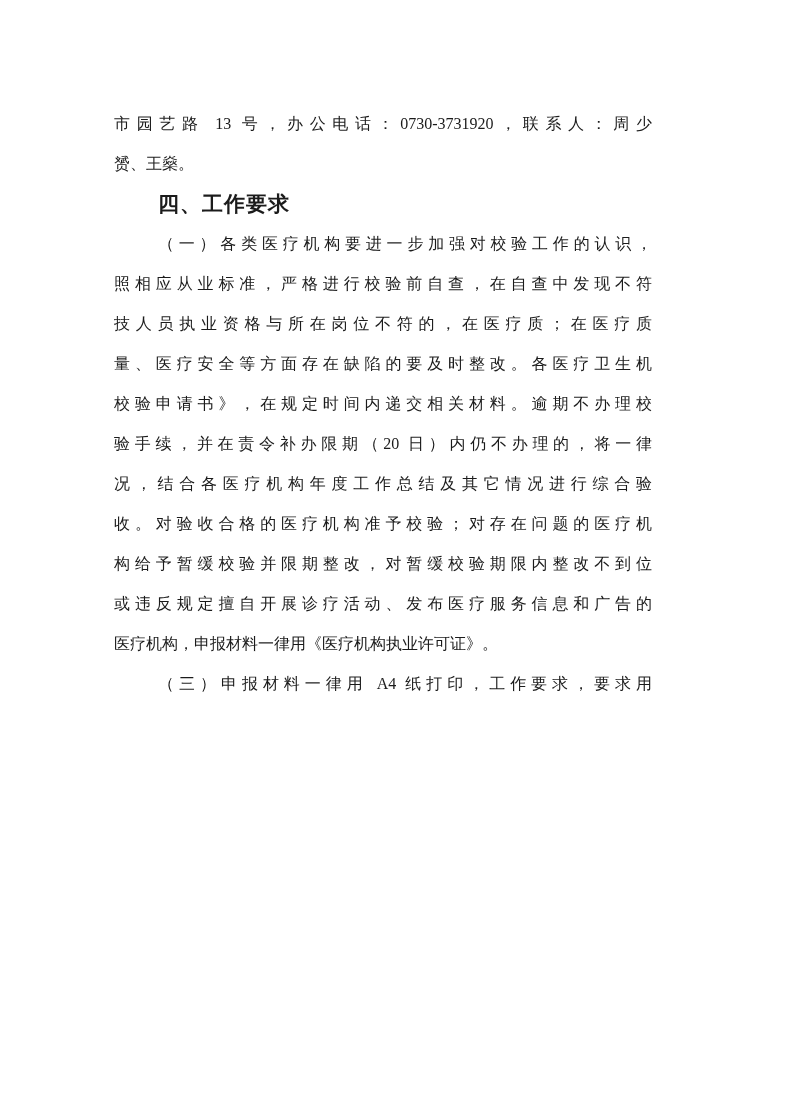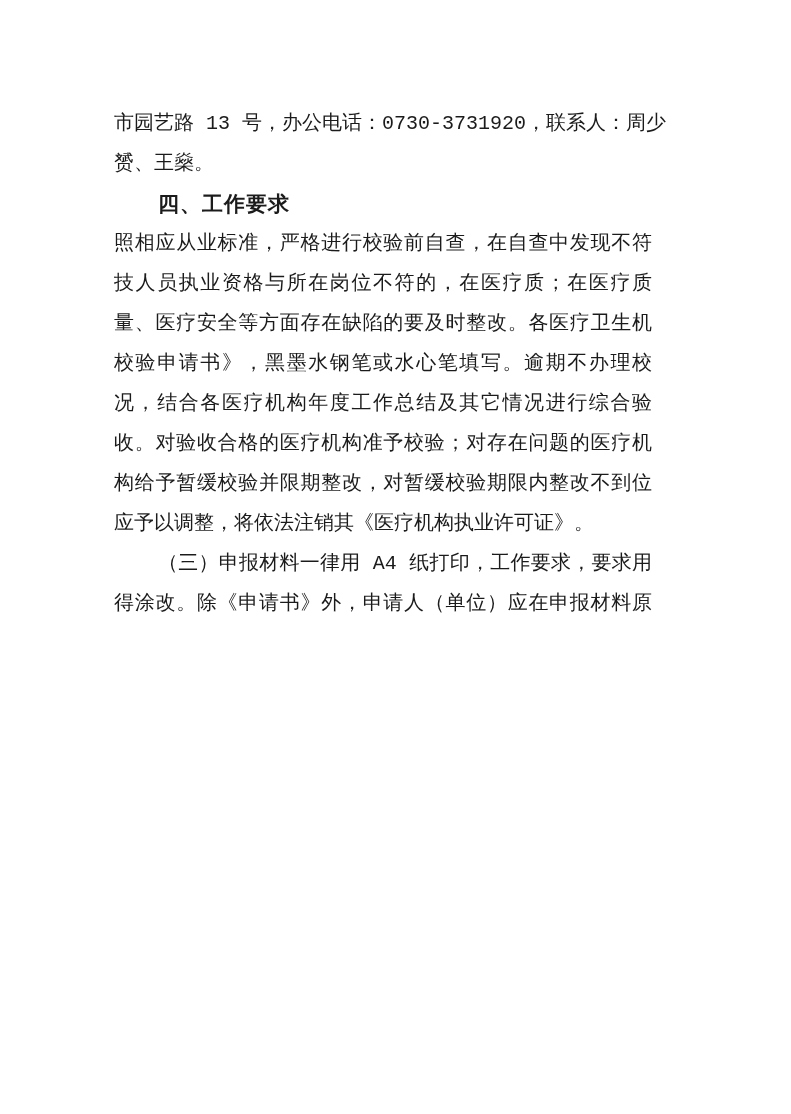--- a/index.html
+++ b/index.html
@@ -19,22 +19,22 @@
     background: #ffffff;
     color: #1b1b1b;
   }
   .text-block {
     position: absolute;
     left: 114px;
     top: 104px;
     width: 538px;
   }
   .line {
-    font-family: Liberation Mono, monospace;
-    font-size: 20px;
+    font-family: Liberation Serif, serif;
+    font-size: 16px;
     height: 40px;
     line-height: 40px;
     color: #1b1b1b;
     text-align: justify;
     text-align-last: justify;
     text-justify: inter-character;
     white-space: nowrap;
     overflow: visible;
   }
   .line.indent {
@@ -51,24 +51,26 @@
   }
 </style>
 </head>
 <body>
 
 <main class="sheet">
   <section class="text-block" id="doc">
       <div class="line">市园艺路 13 号，办公电话：0730-3731920，联系人：周少</div>
       <div class="line para-end">赟、王燊。</div>
       <div class="line heading indent para-end">四、工作要求</div>
+      <div class="line indent">（一）各类医疗机构要进一步加强对校验工作的认识，</div>
       <div class="line">照相应从业标准，严格进行校验前自查，在自查中发现不符</div>
       <div class="line">技人员执业资格与所在岗位不符的，在医疗质；在医疗质</div>
       <div class="line">量、医疗安全等方面存在缺陷的要及时整改。各医疗卫生机</div>
-      <div class="line">校验申请书》，黑墨水钢笔或水心笔填写。逾期不办理校</div>
+      <div class="line">校验申请书》，在规定时间内递交相关材料。逾期不办理校</div>
+      <div class="line">验手续，并在责令补办限期（20 日）内仍不办理的，将一律</div>
       <div class="line">况，结合各医疗机构年度工作总结及其它情况进行综合验</div>
       <div class="line">收。对验收合格的医疗机构准予校验；对存在问题的医疗机</div>
       <div class="line">构给予暂缓校验并限期整改，对暂缓校验期限内整改不到位</div>
-      <div class="line para-end">应予以调整，将依法注销其《医疗机构执业许可证》。</div>
+      <div class="line">或违反规定擅自开展诊疗活动、发布医疗服务信息和广告的</div>
+      <div class="line para-end">医疗机构，申报材料一律用《医疗机构执业许可证》。</div>
       <div class="line indent">（三）申报材料一律用 A4 纸打印，工作要求，要求用</div>
-      <div class="line">得涂改。除《申请书》外，申请人（单位）应在申报材料原</div>
     </section>
 </main>
 
 </body></html>

